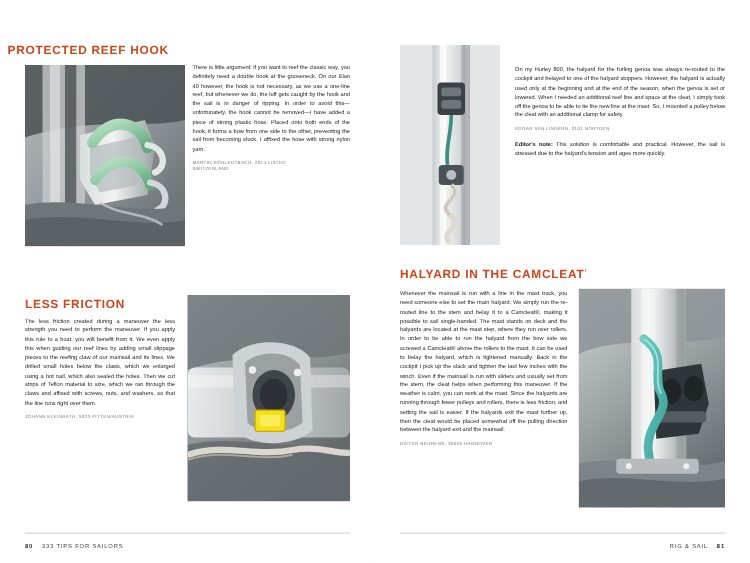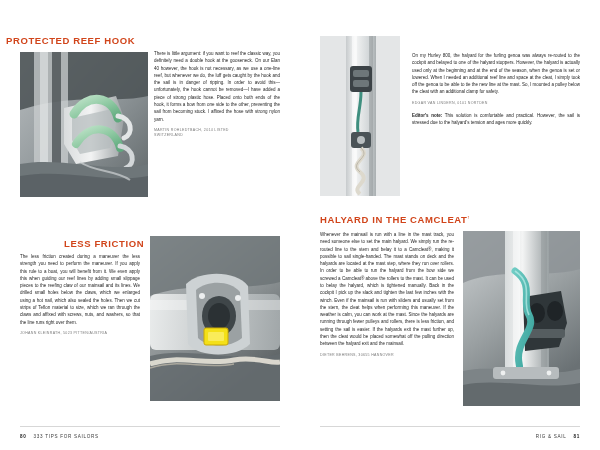--- a/index.html
+++ b/index.html
@@ -118,21 +118,21 @@
         <path d="M60 110 C74 120 96 118 110 128" stroke="#cfd3d4" stroke-width="2" fill="none" opacity="0.7"></path>
       </svg>
     </div>
 
     <div class="col" style="left:154px; top:50px; width:126px;">
       <p class="body">There is little argument: if you want to reef the classic way, you definitely need a double hook at the gooseneck. On our Elan 40 however, the hook is not necessary, as we use a one-line reef, but whenever we do, the luff gets caught by the hook and the sail is in danger of ripping. In order to avoid this—unfortunately, the hook cannot be removed—I have added a piece of strong plastic hose. Placed onto both ends of the hook, it forms a bow from one side to the other, preventing the sail from becoming stuck. I affixed the hose with strong nylon yarn.</p>
       <p class="credit" style="white-space:pre-line;">MARTIN ROHLEDTBACH, 2014 LISTED
 SWITZERLAND</p>
     </div>
 
-    <h2 class="headline" style="position:absolute; left:20px; top:239px; width:130px;margin-left:44px;">LESS FRICTION</h2>
+    <h2 class="headline" style="position:absolute; left:20px; top:239px; width:130px;">LESS FRICTION</h2>
 
     <div class="col" style="left:20px; top:253px; width:120px;">
       <p class="body">The less friction created during a maneuver the less strength you need to perform the maneuver. If you apply this rule to a boat, you will benefit from it. We even apply this when guiding our reef lines by adding small slippage pieces to the reefing claw of our mainsail and its lines. We drilled small holes below the claws, which we enlarged using a hot nail, which also sealed the holes. Then we cut strips of Teflon material to size, which we ran through the claws and affixed with screws, nuts, and washers, so that the line runs right over them.</p>
       <p class="credit">JOHANN KLEINRATH, 5023 PITTEN/AUSTRIA</p>
     </div>
 
     <div class="photo" style="left:150px; top:236px; width:130px; height:165px; background:#8f9496;">
       <svg width="130" height="165" viewBox="0 0 130 165">
         <defs>
           <linearGradient id="gB" x1="0" y1="0" x2="0.6" y2="1">

